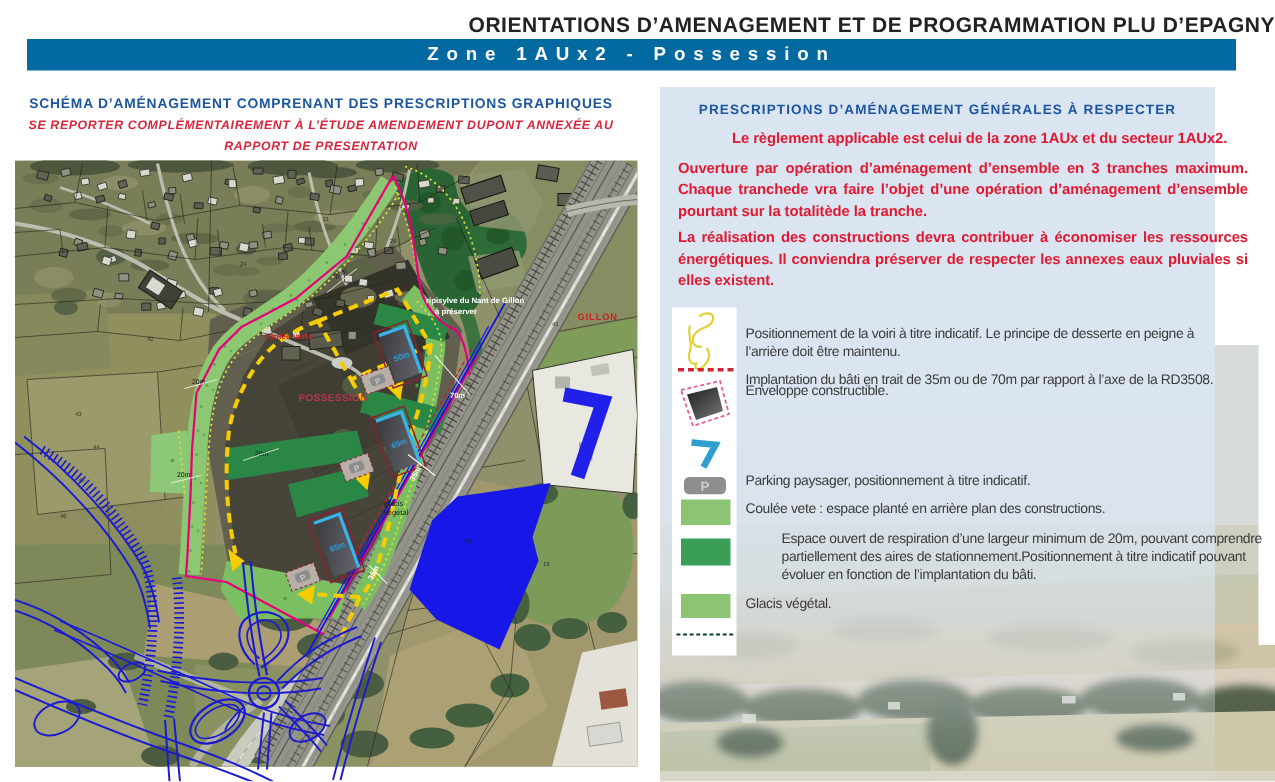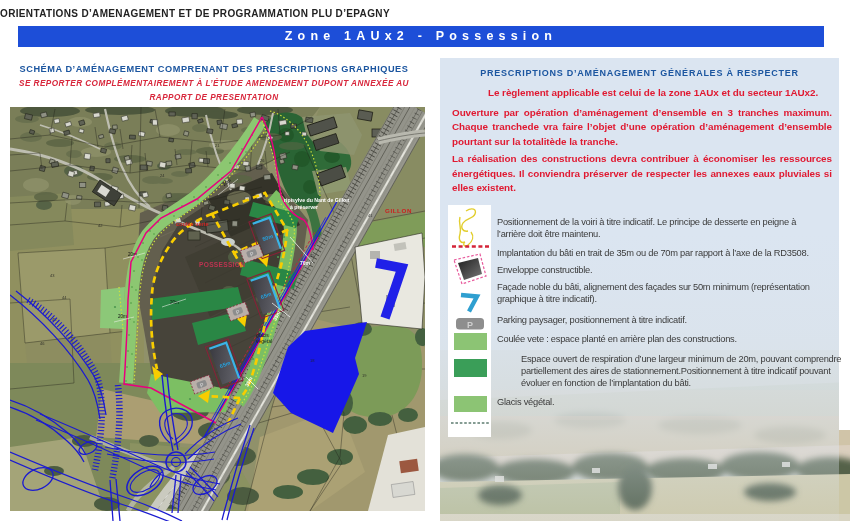--- a/index.html
+++ b/index.html
@@ -6,23 +6,23 @@
   #page{position:relative;width:850px;height:521px;overflow:hidden;background:#ffffff;
         font-family:"Liberation Sans",sans-serif;}
   .abs{position:absolute;}
   .leg{position:absolute;left:57px;font-size:9.3px;color:#3b3b3b;line-height:12.1px;width:326px;letter-spacing:-0.25px;}
   .red{position:absolute;left:12px;width:380px;font-size:9.9px;font-weight:bold;color:#e01931;line-height:14.6px;text-align:justify;letter-spacing:-0.05px;}
 </style>
 </head>
 <body>
 <div id="page">
 
-  <div class="abs" style="left:0;top:8px;width:850px;text-align:left;font-size:10px;font-weight:bold;color:#222;letter-spacing:0.35px;">ORIENTATIONS D’AMENAGEMENT ET DE PROGRAMMATION PLU D’EPAGNY</div>
-
-  <div class="abs" style="left:18px;top:26px;width:806px;height:21px;background:#1d4ed8;color:#fff;font-weight:bold;font-size:12.5px;letter-spacing:5.2px;text-align:center;line-height:21px;">Zone 1AUx2 - Possession</div>
+  <div class="abs" style="left:0;top:8px;width:850px;text-align:right;font-size:14px;font-weight:bold;color:#222;letter-spacing:0.35px;">ORIENTATIONS D’AMENAGEMENT ET DE PROGRAMMATION PLU D’EPAGNY</div>
+
+  <div class="abs" style="left:18px;top:26px;width:806px;height:21px;background:#0369a1;color:#fff;font-weight:bold;font-size:12.5px;letter-spacing:5.2px;text-align:center;line-height:21px;">Zone 1AUx2 - Possession</div>
 
   <div class="abs" style="left:12px;top:77px;width:404px;text-align:center;font-size:8.2px;font-weight:bold;font-style:italic;color:#d8273c;letter-spacing:0.45px;line-height:13.5px;white-space:nowrap;">SE REPORTER COMPLÉMENTAIREMENT À L’ÉTUDE AMENDEMENT DUPONT ANNEXÉE AU<br>RAPPORT DE PRESENTATION</div>
 
   <div class="abs" style="left:12px;top:64px;width:404px;text-align:center;font-size:9.2px;font-weight:bold;color:#1c56a0;letter-spacing:0.55px;white-space:nowrap;">SCHÉMA D’AMÉNAGEMENT COMPRENANT DES PRESCRIPTIONS GRAPHIQUES</div>
 
   <div class="abs" style="left:10px;top:107px;width:415px;height:414px;" id="mapbox">
   <svg width="415" height="414" viewBox="0 0 415 414">
     <defs>
       <clipPath id="photo">
             <rect x="0" y="0" width="415" height="404"></rect>
@@ -667,21 +667,21 @@
         <rect x="152" y="238" width="8" height="5"></rect>
         <rect x="268" y="234" width="9" height="5"></rect>
         <rect x="342" y="232" width="8" height="5"></rect>
         <rect x="55" y="246" width="9" height="6"></rect>
       </g>
       <rect x="0" y="284" width="410" height="7" fill="#d8d4c2"></rect>
       <rect x="399" y="0" width="11" height="200" fill="#ffffff"></rect>
     </svg>
   </div>
 
-  <div class="abs" style="left:440px;top:58px;width:399px;height:463px;background:linear-gradient(180deg,rgba(219,229,241,1) 0%,rgba(219,229,241,1) 38%,rgba(219,229,241,0.85) 58%,rgba(219,229,241,0.55) 78%,rgba(219,229,241,0.12) 100%);">
+  <div class="abs" style="left:440px;top:58px;width:370px;height:463px;background:linear-gradient(180deg,rgba(219,229,241,1) 0%,rgba(219,229,241,1) 38%,rgba(219,229,241,0.85) 58%,rgba(219,229,241,0.55) 78%,rgba(219,229,241,0.12) 100%);">
 
     <div class="abs" style="left:0;top:9.5px;width:100%;text-align:center;font-size:9px;font-weight:bold;color:#1c56a0;letter-spacing:0.75px;">PRESCRIPTIONS D’AMÉNAGEMENT GÉNÉRALES À RESPECTER</div>
 
     <div class="red" style="top:28px;margin-left:36px;">Le règlement applicable est celui de la zone 1AUx et du secteur 1AUx2.</div>
 
     <div class="red" style="top:47.5px;">Ouverture par opération d’aménagement d’ensemble en 3 tranches maximum. Chaque tranchede vra faire l’objet d’une opération d’aménagement d’ensemble pourtant sur la totalitède la tranche.</div>
 
     <div class="red" style="top:94px;">La réalisation des constructions devra contribuer à économiser les ressources énergétiques. Il conviendra préserver de respecter les annexes eaux pluviales si elles existent.</div>
 
     <div class="abs" style="left:8px;top:147px;width:43px;height:232px;background:#ffffff;"></div>
@@ -718,23 +718,22 @@
 
       <rect x="6" y="191" width="33" height="16" fill="#8cc474"></rect>
 
       <line x1="3" y1="218" x2="41" y2="218" stroke="#0c3b28" stroke-width="1.2" stroke-dasharray="2.6,1.8"></line>
     </svg>
 
     <div class="leg" style="top:158px;">Positionnement de la voiri à titre indicatif. Le principe de desserte en peigne à l’arrière doit être maintenu.</div>
 
     <div class="leg" style="top:189px;">Implantation du bâti en trait de 35m ou de 70m par rapport à l’axe de la RD3508.</div>
 
-    <div class="leg" style="top:206px;">Enveloppe constructible.</div>
-
-    <div class="leg" style="top:223px;">Façade noble du bâti, alignement des façades sur 50m minimum (représentation graphique à titre indicatif).</div>
+    <div class="leg" style="top:196px;">Enveloppe constructible.</div>
+
 
     <div class="leg" style="top:256px;">Parking paysager, positionnement à titre indicatif.</div>
 
     <div class="leg" style="top:275px;">Coulée vete : espace planté en arrière plan des constructions.</div>
 
     <div class="leg" style="top:295px;margin-left:24px;">Espace ouvert de respiration d’une largeur minimum de 20m, pouvant comprendre partiellement des aires de stationnement.Positionnement à titre indicatif pouvant évoluer en fonction de l’implantation du bâti.</div>
 
     <div class="leg" style="top:338px;">Glacis végétal.</div>
 
   </div>

